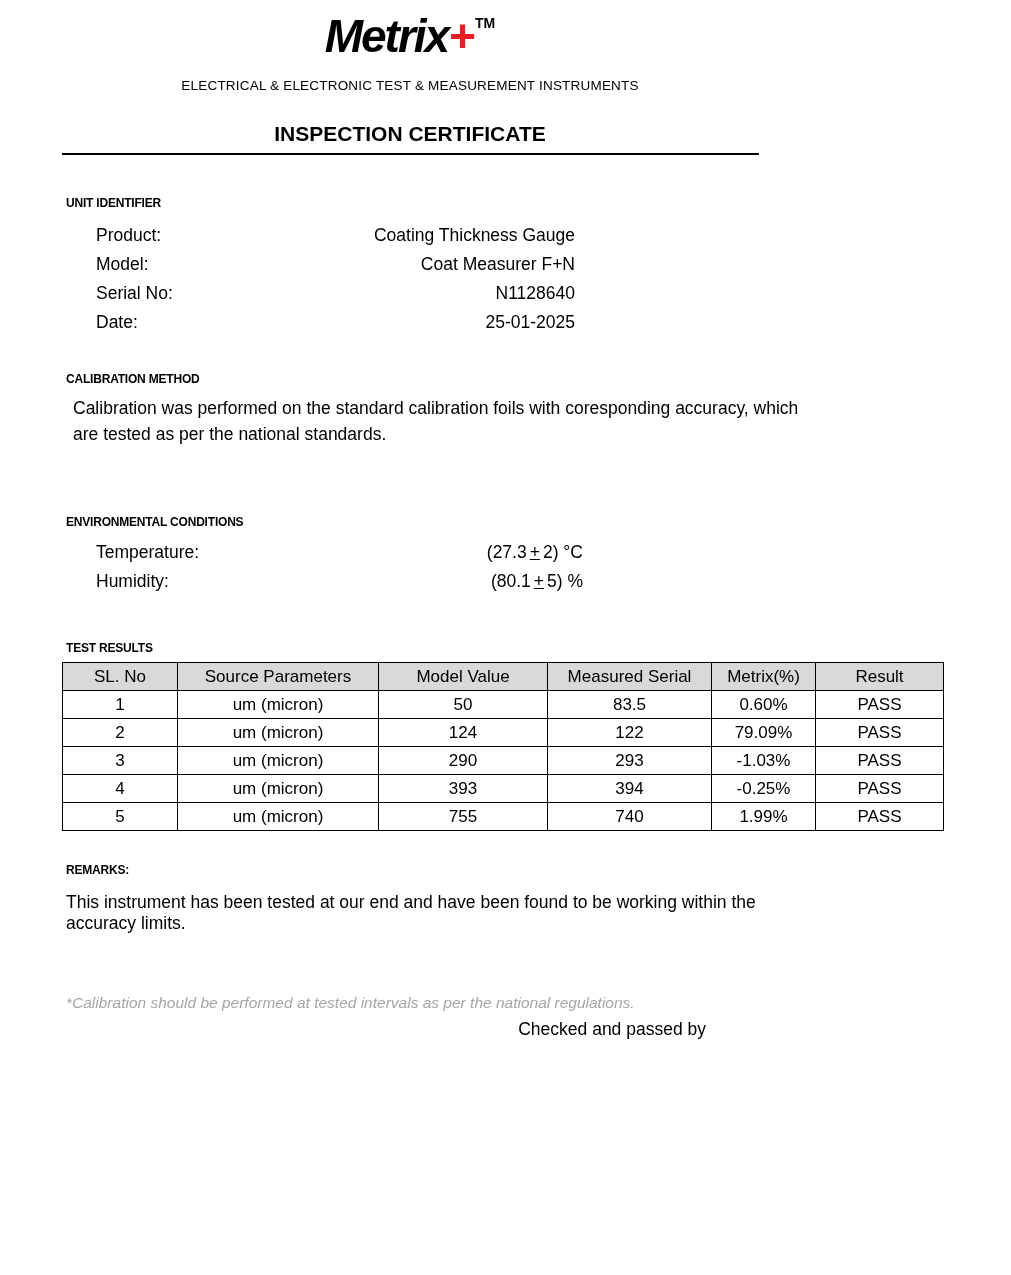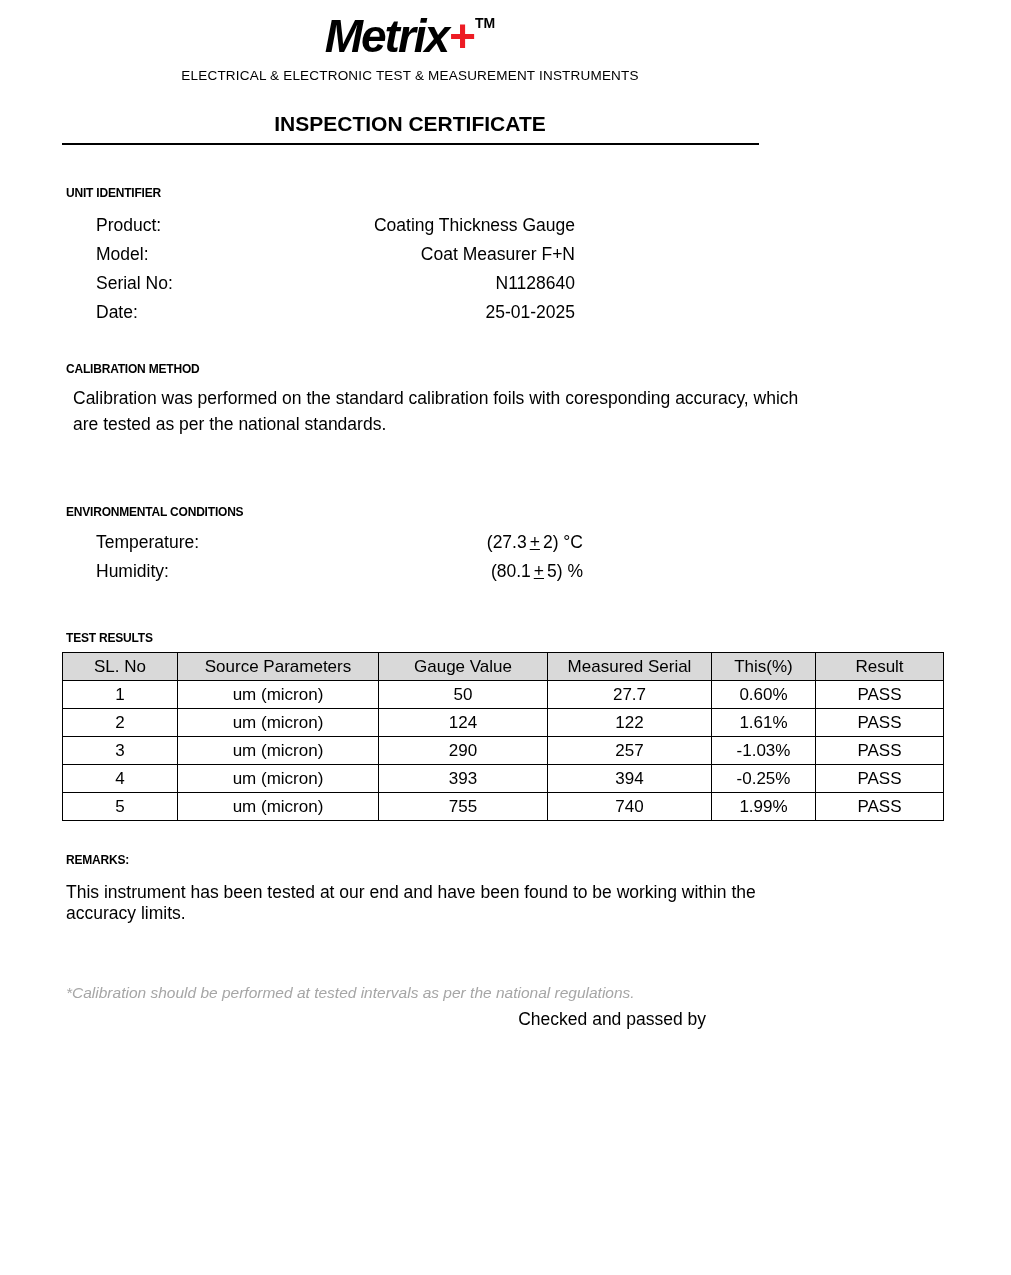--- a/index.html
+++ b/index.html
@@ -15,21 +15,21 @@
     color: #000;
     overflow: hidden;
   }
   .page { position: relative; width: 820px; height: 1275px; }
 
   
   .brand-block { text-align: center; padding-top: 12px; }
   .logo { font-size: 46px; font-weight: bold; font-style: italic; letter-spacing: -2px; line-height: 1.05; }
   .logo-plus { color: var(--plus-color); }
   .logo-tm { font-size: 14px; font-weight: bold; font-style: normal; letter-spacing: 0; vertical-align: 24px; margin-left: 2px; }
-  .tagline { font-size: 13.5px; letter-spacing: 0.2px; margin-top: 8px; }
+  .tagline { font-size: 13.5px; letter-spacing: 0.2px; margin-top: 18px; }
 
   .doc-title { font-size: 21px; font-weight: bold; text-align: center; margin: 29px 0 0 0; }
   .title-rule { border: none; border-top: 2px solid #000; margin: 7px 61px 0 62px; }
 
   .content { padding: 0 61px 0 66px; }
 
   .section-heading {
     font-size: 12px; font-weight: bold; letter-spacing: -0.2px;
     margin: 0; line-height: 22px;
   }
@@ -125,48 +125,48 @@
             <col style="width:201px">
             <col style="width:169px">
           <col style="width:164px">
             <col style="width:104px">
             <col style="width:128px">
         </colgroup>
         <thead>
           <tr>
             <th>SL. No</th>
             <th>Source Parameters</th>
-            <th>Gauge Value</th>
+            <th>Model Value</th>
             <th>Measured Serial</th>
-            <th>This(%)</th>
+            <th>Metrix(%)</th>
             <th>Result</th>
           </tr>
         </thead>
         <tbody>
           <tr>
             <td>1</td>
             <td>um (micron)</td>
             <td>50</td>
-            <td>27.7</td>
+            <td>83.5</td>
             <td>0.60%</td>
             <td>PASS</td>
           </tr>
           <tr>
             <td>2</td>
             <td>um (micron)</td>
             <td>124</td>
             <td>122</td>
-            <td>1.61%</td>
+            <td>79.09%</td>
             <td>PASS</td>
           </tr>
           <tr>
             <td>3</td>
             <td>um (micron)</td>
             <td>290</td>
-            <td>257</td>
+            <td>293</td>
             <td>-1.03%</td>
             <td>PASS</td>
           </tr>
           <tr>
             <td>4</td>
             <td>um (micron)</td>
             <td>393</td>
             <td>394</td>
             <td>-0.25%</td>
             <td>PASS</td>

